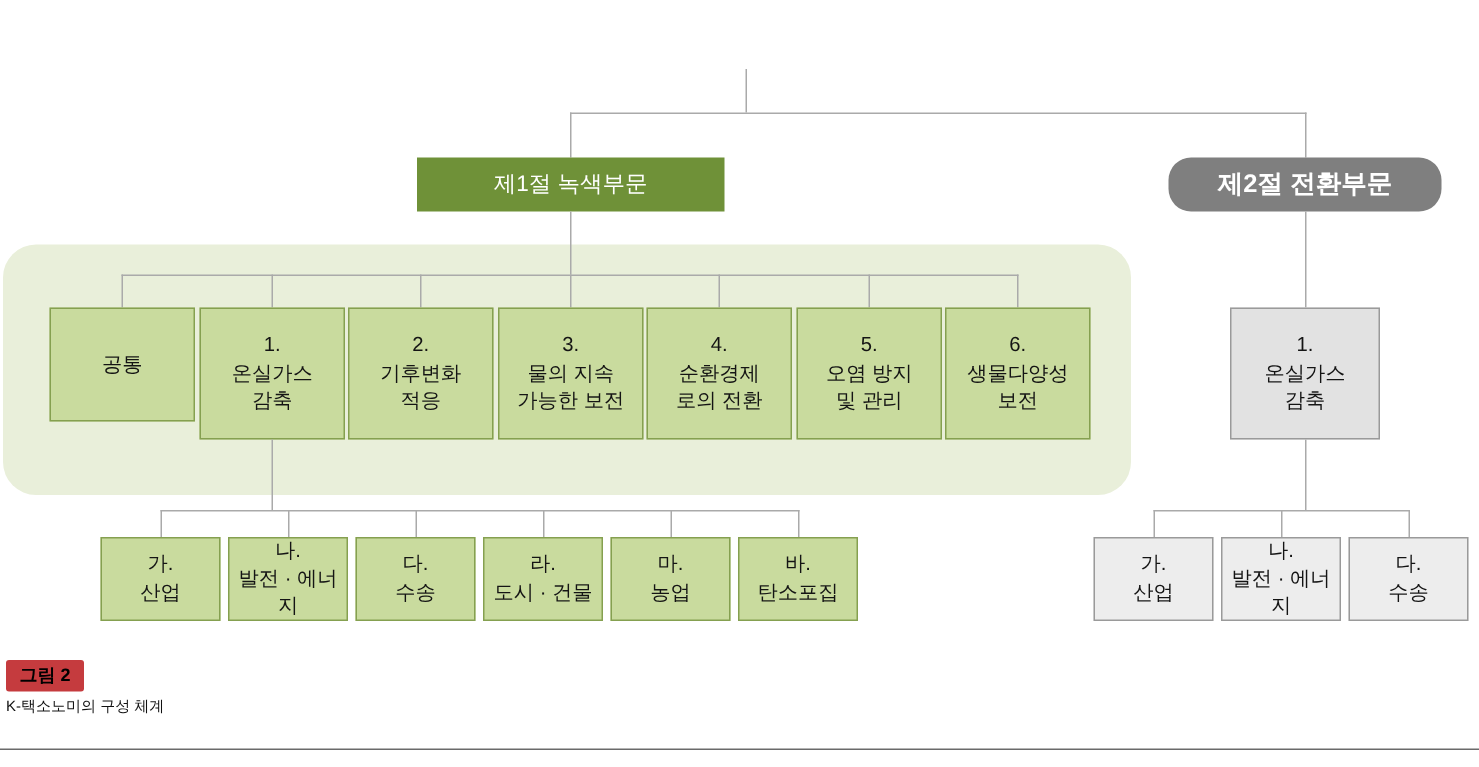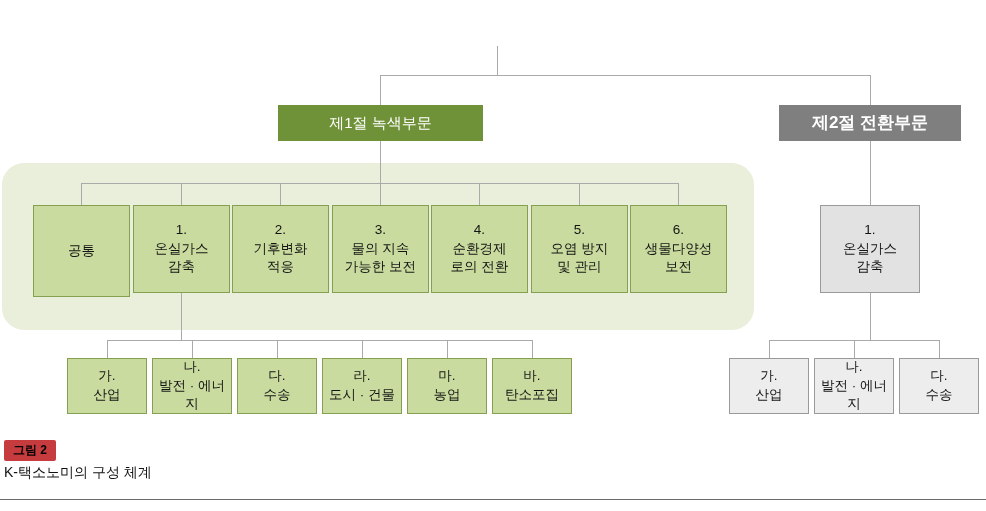--- a/index.html
+++ b/index.html
@@ -19,50 +19,50 @@
          border: 1px solid var(--green-box-border, #85a050); font-size: 13.5px; color: #141414; }
   .gray-cat { background: var(--gray-box-bg, #e2e2e2);
          border: 1px solid var(--gray-box-border, #9a9a9a); font-size: 13.5px; color: #141414; }
   .gray-sub { background: var(--gray-sub-bg, #ededed);
          border: 1px solid var(--gray-box-border, #9a9a9a); font-size: 13.5px; color: #141414; }
 
   .line { position: absolute; background: var(--connector, #aaa); }
 
   .badge { position: absolute; background: var(--badge-bg, #c53b3e); color: #000000;
            font-size: 12px; font-weight: bold; padding: 2px 9px; border-radius: 2px; }
-  .caption { position: absolute; font-size: 14px; color: #111; }
+  .caption { position: absolute; font-size: 10px; color: #111; }
   .rule { position: absolute; background: #6a6a6a; }
 </style>
 </head>
 <body>
 
 <div class="canvas">
 
   <div class="panel" style="left:2px; top:163px; width:752px; height:167px;"></div>
 
 
   <div class="line" style="left:497px; top:46px; width:1px; height:29px;"></div>
   <div class="line" style="left:380px; top:75px; width:491px; height:1px;"></div>
   <div class="line" style="left:380px; top:75px; width:1px; height:30px;"></div>
   <div class="line" style="left:870px; top:75px; width:1px; height:30px;"></div>
 
   <div class="box green-hdr" style="left:278px; top:105px; width:205px; height:36px;">제1절 녹색부문</div>
-  <div class="box gray-hdr" style="left:779px; top:105px; width:182px; height:36px;">제2절 전환부문</div>
+  <div class="box gray-hdr" style="left:779px; top:105px; width:182px; height:36px;border-radius:15px;">제2절 전환부문</div>
 
   <div class="line" style="left:380px; top:141px; width:1px; height:42px;"></div>
   <div class="line" style="left:81px; top:183px; width:598px; height:1px;"></div>
   <div class="line" style="left:81px;  top:183px; width:1px; height:22px;"></div>
   <div class="line" style="left:181px; top:183px; width:1px; height:22px;"></div>
   <div class="line" style="left:280px; top:183px; width:1px; height:22px;"></div>
   <div class="line" style="left:380px; top:183px; width:1px; height:22px;"></div>
   <div class="line" style="left:479px; top:183px; width:1px; height:22px;"></div>
   <div class="line" style="left:579px; top:183px; width:1px; height:22px;"></div>
   <div class="line" style="left:678px; top:183px; width:1px; height:22px;"></div>
 
-  <div class="box green-cat" style="left:33px;  top:205px; width:97px; height:92px;">공통</div>
+  <div class="box green-cat" style="left:33px;  top:205px; width:97px; height:76px;">공통</div>
   <div class="box green-cat" style="left:133px; top:205px; width:97px; height:88px;">1.
 온실가스
 감축</div>
   <div class="box green-cat" style="left:232px; top:205px; width:97px; height:88px;">2.
 기후변화
 적응</div>
   <div class="box green-cat" style="left:332px; top:205px; width:97px; height:88px;">3.
 물의 지속
 가능한 보전</div>
   <div class="box green-cat" style="left:431px; top:205px; width:97px; height:88px;">4.

